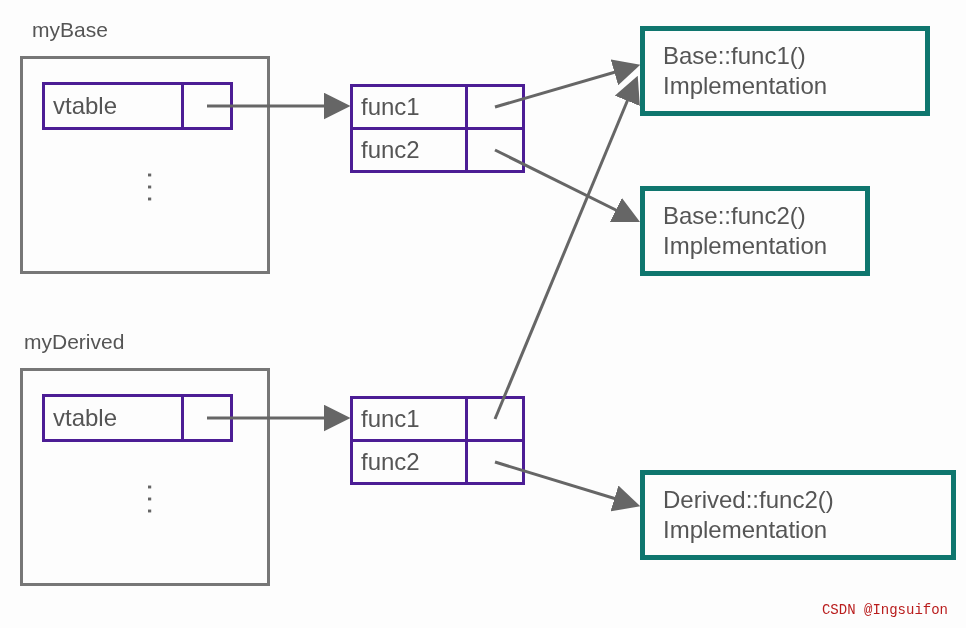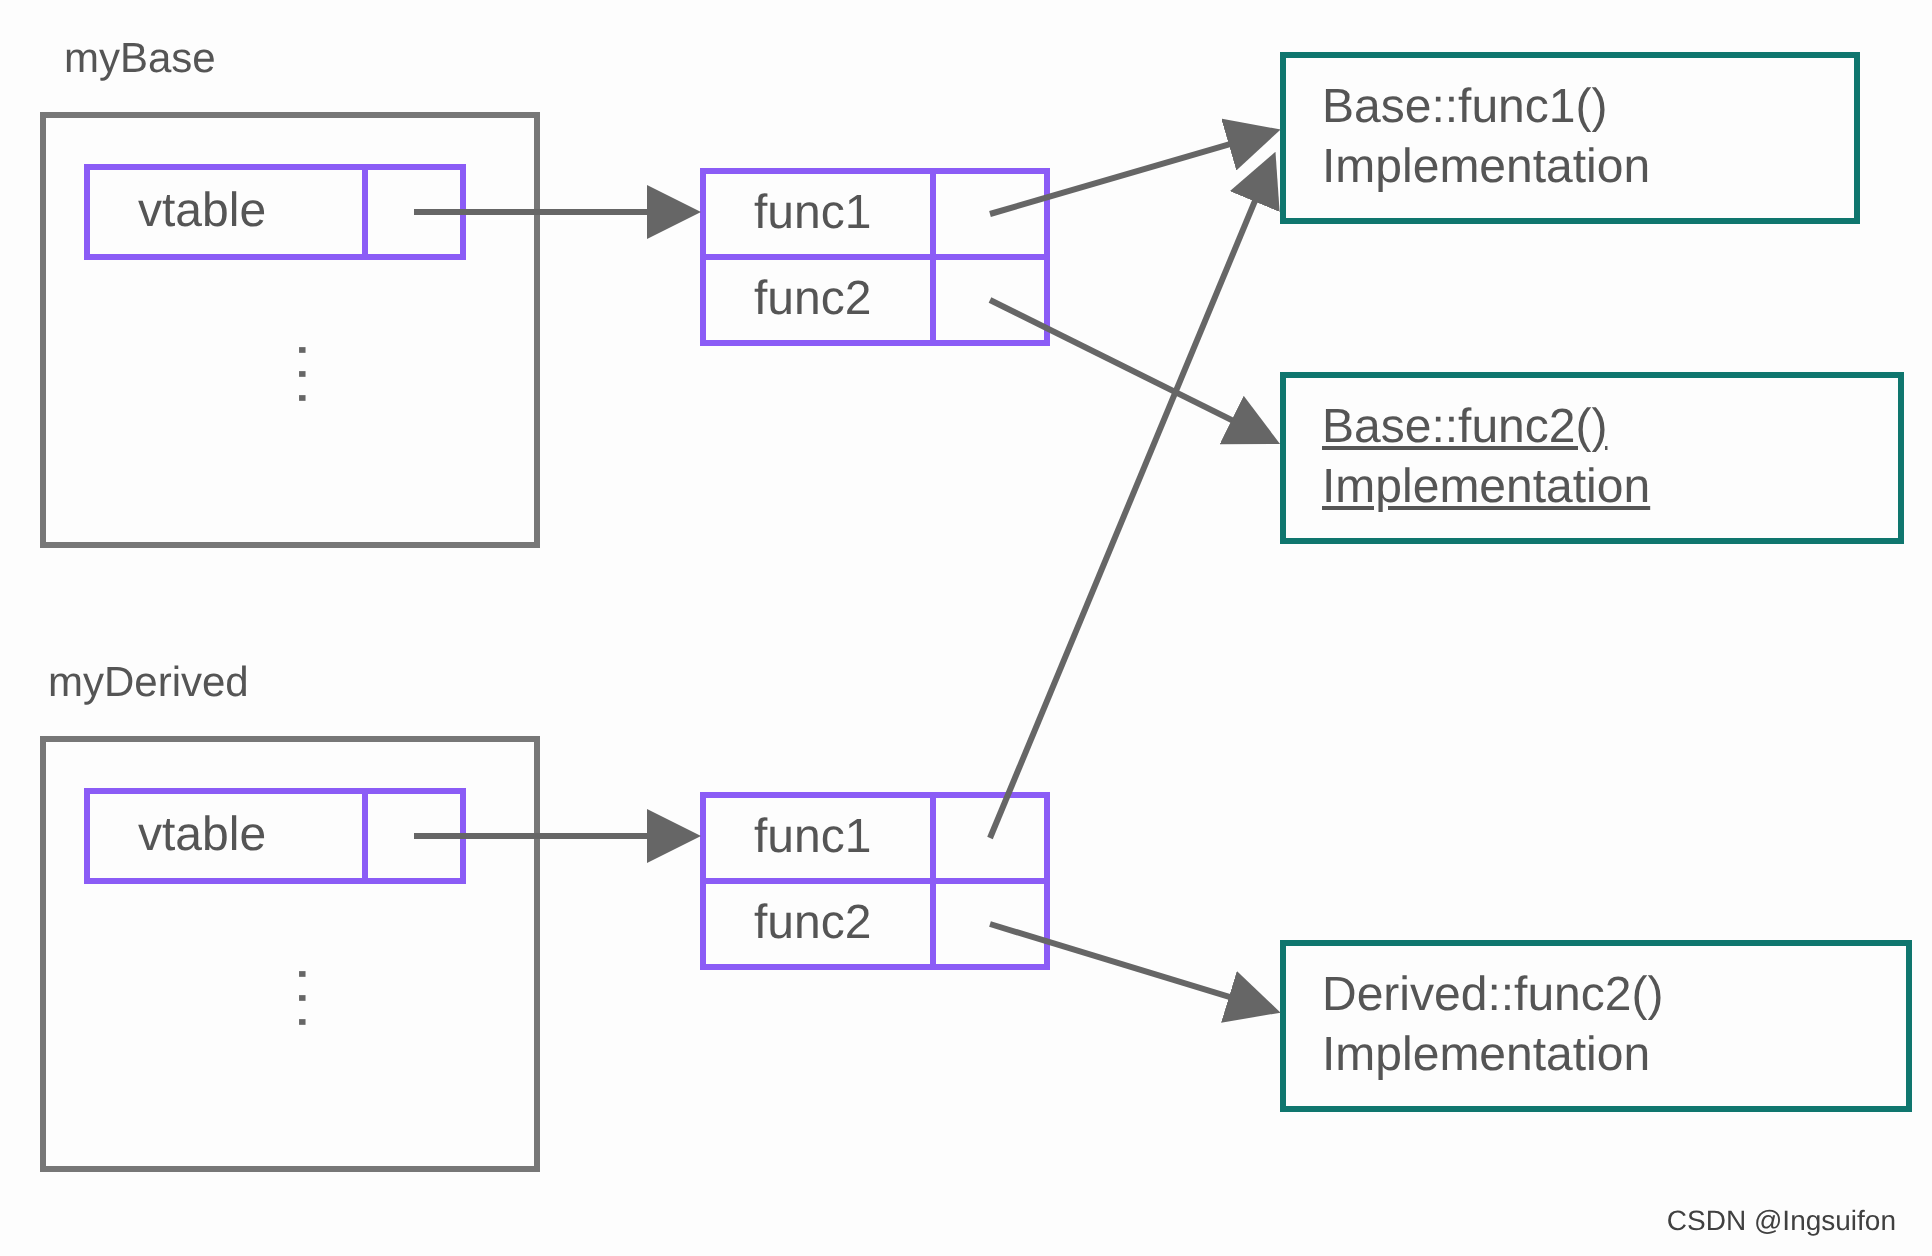--- a/index.html
+++ b/index.html
@@ -16,45 +16,45 @@
       position: absolute;
       font-size: 21px;
     }
     .obj-box {
       position: absolute;
       border: 3px solid #777;
       background: transparent;
     }
     .cell {
       position: absolute;
-      border: 3px solid #8b5cf6;
+      border: 3px solid #4c1d95;
       display: flex;
       align-items: center;
-      padding-left: 24px;
+      padding-left: 8px;
     }
     .impl-box {
       position: absolute;
-      border: 3px solid #0f766e;
+      border: 5px solid #0f766e;
       padding: 10px 18px;
       line-height: 1.25;
     }
     .dots {
       position: absolute;
       font-size: 30px;
       letter-spacing: 2px;
       color: #666;
       writing-mode: vertical-rl;
     }
     .watermark {
       position: absolute;
       right: 18px;
       bottom: 10px;
       font-size: 14px;
-      color: #404040;
-      font-family: Liberation Sans, sans-serif;
+      color: #b91c1c;
+      font-family: Liberation Mono, monospace;
     }
     svg.arrows {
       position: absolute;
       top: 0; left: 0;
       width: 966px; height: 628px;
       pointer-events: none;
     }
   </style>
 </head>
 <body>
@@ -69,21 +69,21 @@
 
 <div class="cell" style="left:350px; top:84px; width:118px; height:46px;">func1</div>
 <div class="cell" style="left:465px; top:84px; width:60px; height:46px;"></div>
 <div class="cell" style="left:350px; top:127px; width:118px; height:46px;">func2</div>
 <div class="cell" style="left:465px; top:127px; width:60px; height:46px;"></div>
 
 <div class="impl-box" style="left:640px; top:26px; width:290px;">
   <div>Base::func1()</div>
   <div>Implementation</div>
 </div>
-<div class="impl-box" style="left:640px; top:186px; width:312px;text-decoration:underline;">
+<div class="impl-box" style="left:640px; top:186px; width:230px;">
   <div>Base::func2()</div>
   <div>Implementation</div>
 </div>
 <div class="impl-box" style="left:640px; top:470px; width:316px;">
   <div>Derived::func2()</div>
   <div>Implementation</div>
 </div>
 
 <div class="label" style="left:24px; top:330px;">myDerived</div>
 

